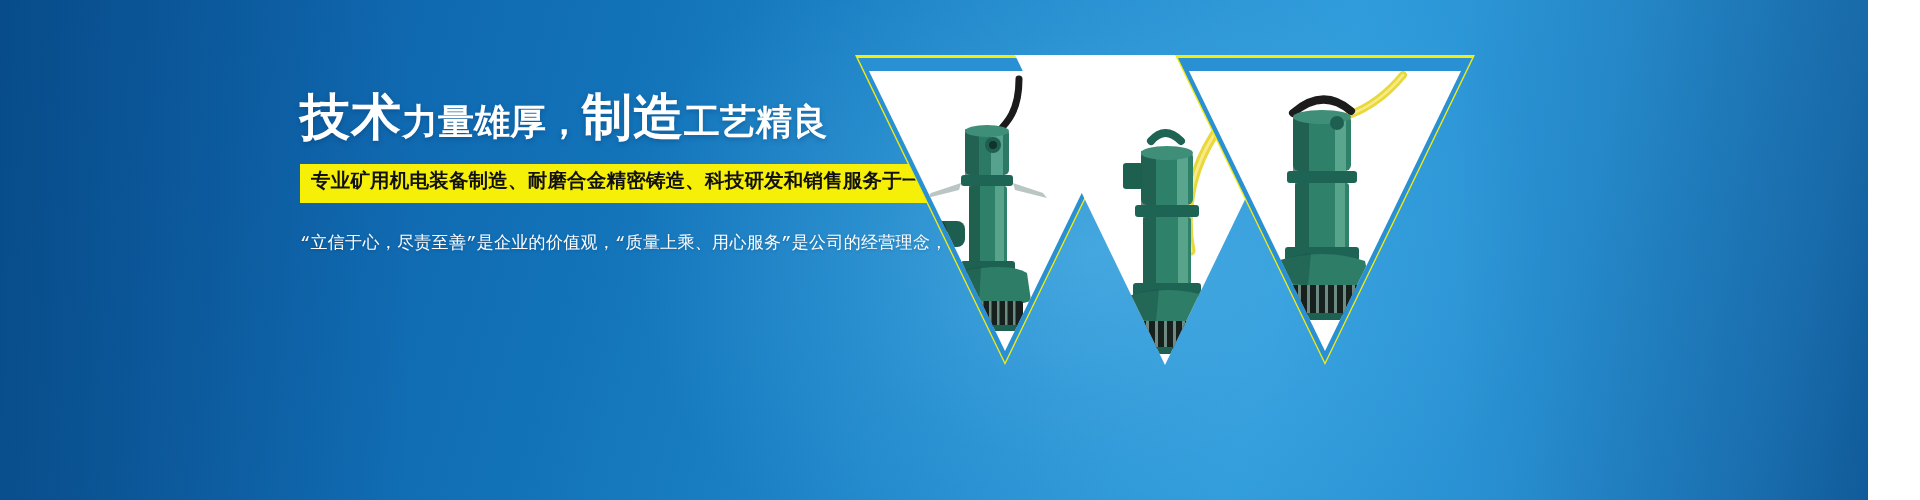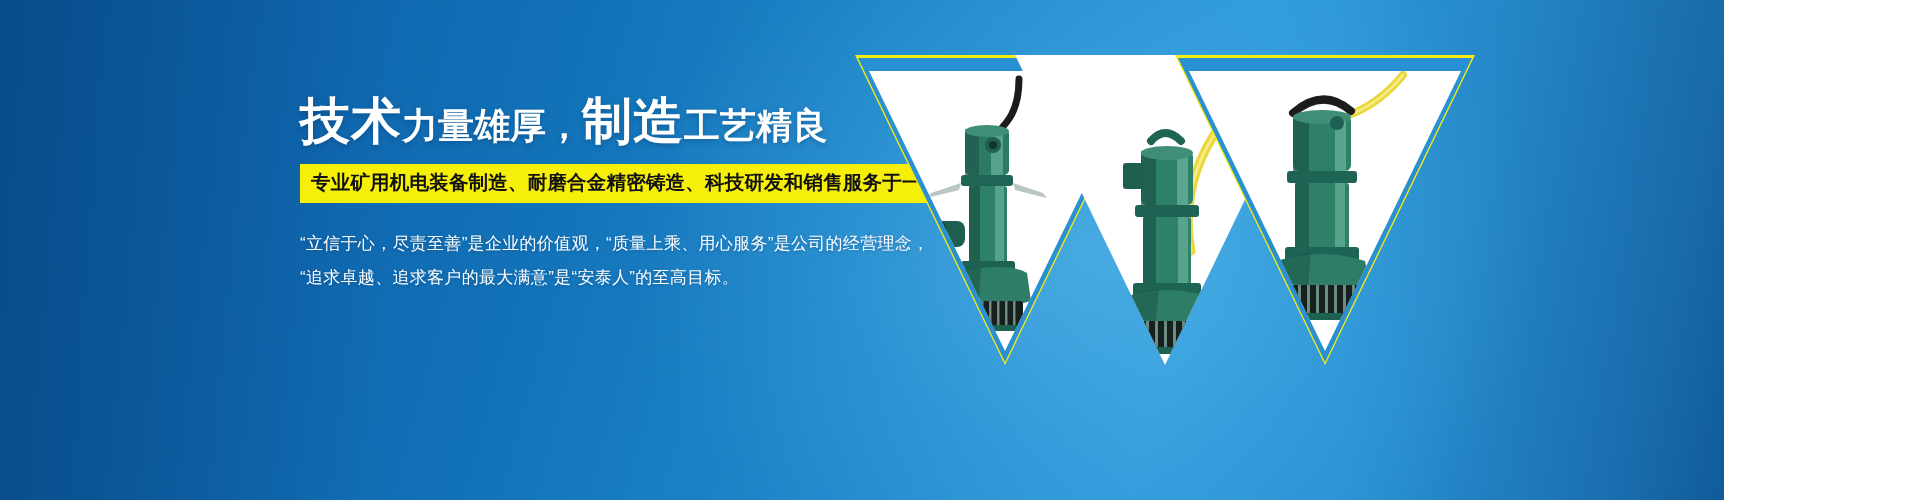--- a/index.html
+++ b/index.html
@@ -1,23 +1,24 @@
 <!DOCTYPE html>
 <html><head>
 <meta charset="utf-8">
 <style>
   * { margin:0; padding:0; box-sizing:border-box; }
   html,body{
     width:1920px; height:500px; overflow:hidden;
     font-family:"Liberation Sans","DejaVu Sans",sans-serif;
   }
   #banner{
-    position:relative; width:1724px; height:500px;
+    position:relative; width:1868px; height:500px;
     background:linear-gradient(105deg,#0a5ba3 0%,#0e63ab 14%,#1272b8 32%,#2089cc 52%,#2e9ada 68%,#2890d2 82%,#1e7bc0 94%,#1569ae 100%);
     overflow:hidden;
+    font-family:Liberation Mono, monospace;
   }
   
   #glow{
     position:absolute; left:640px; top:-120px; width:900px; height:740px;
     background:radial-gradient(ellipse at 50% 50%, rgba(120,205,245,.38) 0%, rgba(90,185,235,.18) 42%, rgba(0,0,0,0) 72%);
     pointer-events:none;
   }
   #vignette{
     position:absolute; inset:0;
     background:linear-gradient(90deg, rgba(2,40,80,.30) 0%, rgba(2,40,80,0) 22%, rgba(2,40,80,0) 78%, rgba(2,40,80,.22) 100%);
@@ -94,21 +95,20 @@
   <div id="textblock">
 
     <div id="headline">
       <span class="big">技术</span><span class="small">力量雄厚，</span><span class="big">制造</span><span class="small">工艺精良</span>
     </div>
 
     <div id="yellowbar">专业矿用机电装备制造、耐磨合金精密铸造、科技研发和销售服务于一体的股份制企业</div>
 
     <div id="para">
       <div>“立信于心，尽责至善”是企业的价值观，“质量上乘、用心服务”是公司的经营理念，</div>
-      <div>“追求卓越、追求客户的最大满意”是“安泰人”的至高目标。</div>
     </div>
 
   </div>
 
   <div id="tris">
 
     <div class="tri" id="tri1">
       <div class="outline"></div>
       <div class="inner"></div>
       <div class="plate">

